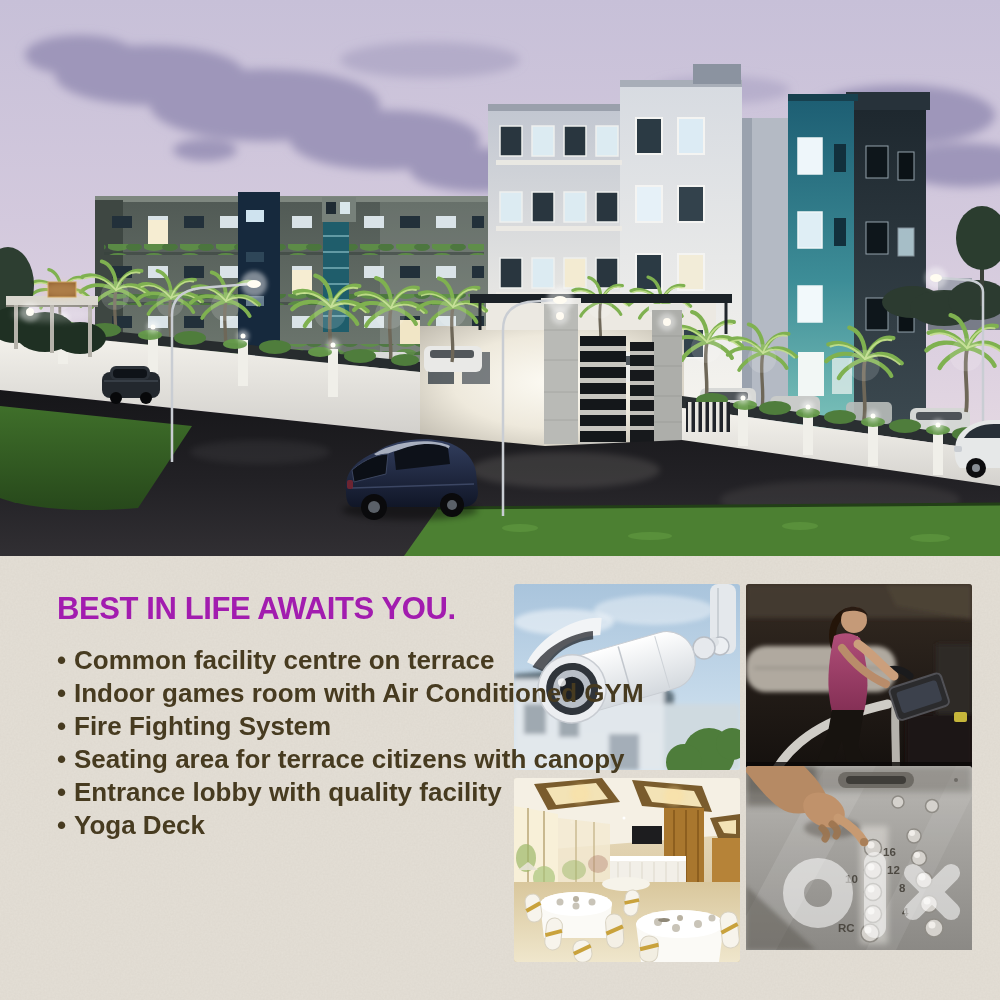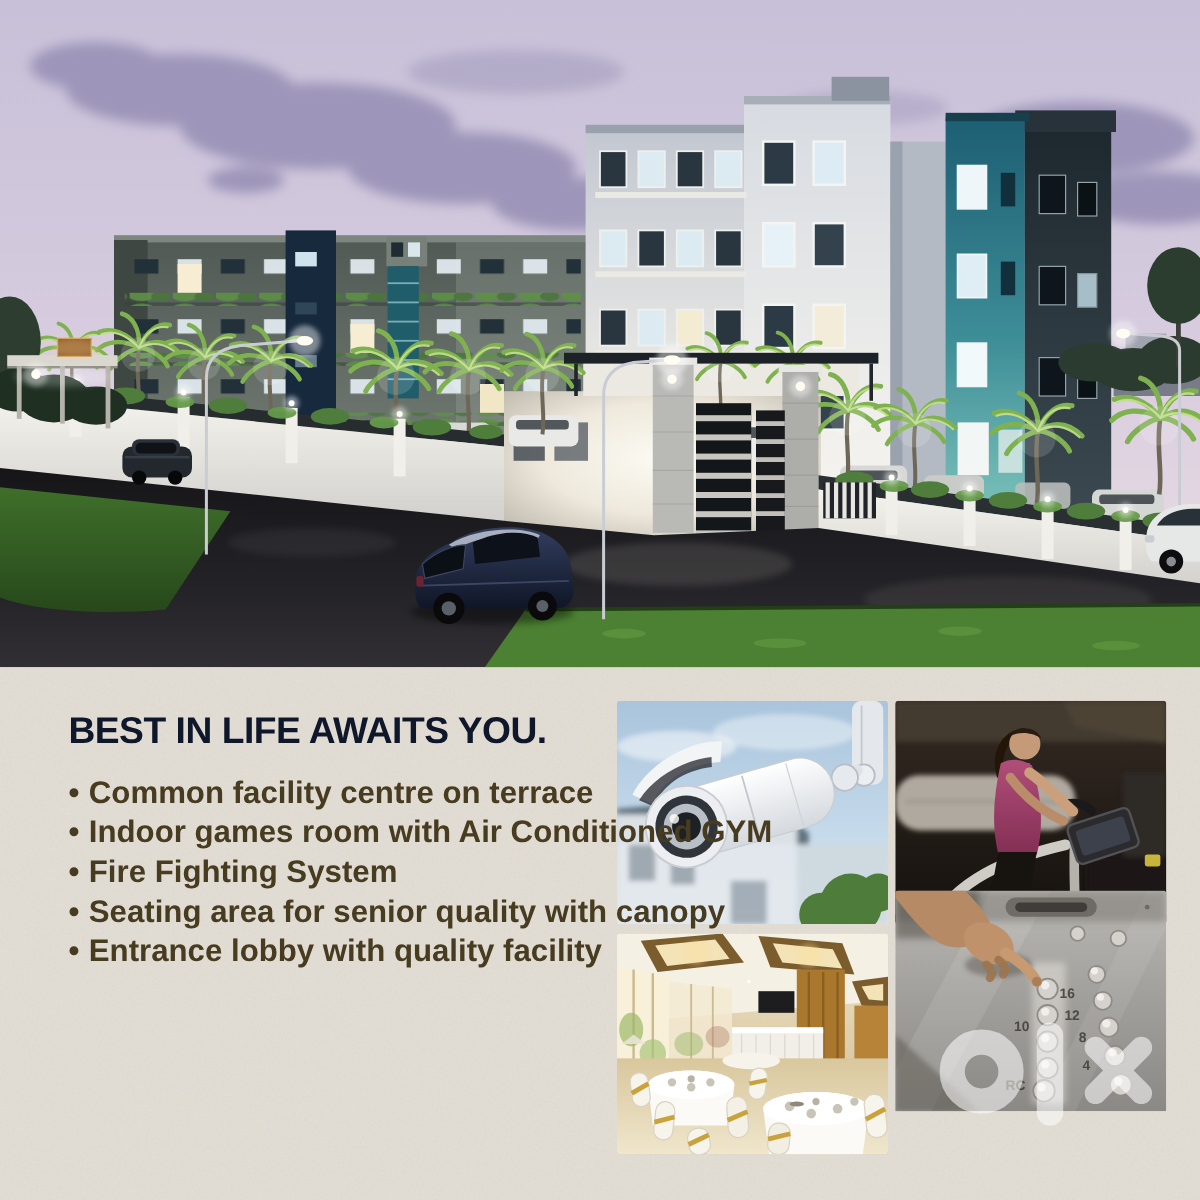--- a/index.html
+++ b/index.html
@@ -2,30 +2,30 @@
 <html><head>
 <meta charset="utf-8">
 <style>
   html,body{margin:0;padding:0}
   body{width:1000px;height:1000px;font-family:"Liberation Sans",sans-serif}
   .stage{position:relative;width:1000px;height:1000px;background:#e4dfd6;overflow:hidden}
   .hero{position:absolute;left:0;top:0;width:1000px;height:556px}
   .hero svg{display:block}
   .paper-noise{position:absolute;left:0;top:556px;z-index:0;pointer-events:none}
   .info{position:absolute;left:57px;top:591px;width:455px;z-index:2;color:#473b20}
-  .info h1{margin:0;font-size:31px;line-height:36px;font-weight:700;letter-spacing:-0.4px;color:#0f172a}
+  .info h1{margin:0;font-size:31px;line-height:36px;font-weight:700;letter-spacing:-0.4px;color:#a21caf}
   .info ul{list-style:none;margin:17px 0 0 0;padding:0}
   .info li{font-size:26px;font-weight:700;line-height:33px;padding-left:17px;position:relative;white-space:nowrap}
   .info li::before{content:"\2022";position:absolute;left:0;top:0}
   .photo{position:absolute;margin:0;overflow:hidden;z-index:1;border-radius:3px}
   .photo svg{display:block}
   .photo.cctv{left:514px;top:584px;width:226px;height:186px}
   .photo.gym{left:746px;top:584px;width:226px;height:186px}
   .photo.hall{left:514px;top:778px;width:226px;height:184px}
-  .photo.lift{left:746px;top:742px;width:226px;height:200px}
+  .photo.lift{left:746px;top:766px;width:226px;height:200px}
   .watermark{position:absolute;left:783px;top:852px;width:186px;height:88px;opacity:.55;z-index:3}
   .wm-o{position:absolute;left:0;top:6px;width:70px;height:70px;border:21px solid #fff;border-radius:50%;box-sizing:border-box}
   .wm-l{position:absolute;left:81px;top:0;width:22px;height:86px;background:#fff;border-radius:11px}
   .wm-x{position:absolute;left:117px;top:8px;width:64px;height:64px}
   .wm-x i{position:absolute;left:-4px;top:23px;width:72px;height:18px;background:#fff;border-radius:9px;display:block}
   .wm-x i.b1{transform:rotate(45deg)}
   .wm-x i.b2{transform:rotate(-45deg)}
   .fl{font-family:"Liberation Sans",sans-serif;font-size:11.5px;font-weight:700;fill:#45413a;opacity:.9}
 </style>
 </head>
@@ -505,22 +505,23 @@
       </filter>
     <rect width="1000" height="444" filter="url(#pn)"></rect>
   </svg>
 
   <div class="info">
     <h1>BEST IN LIFE AWAITS YOU.</h1>
     <ul>
       <li>Common facility centre on terrace</li>
       <li>Indoor games room with Air Conditioned GYM</li>
       <li>Fire Fighting System</li>
-      <li>Seating area for senior quality with canopy</li>
+      <li>Seating area for terrace citizens with canopy</li>
       <li>Entrance lobby with quality facility</li>
+      <li>Yoga Deck</li>
     </ul>
   </div>
 
   <figure class="photo cctv">
   <svg width="226" height="186" viewBox="0 0 226 186">
     <defs>
       <linearGradient id="cSky" x1="0" y1="0" x2="0" y2="1">
             <stop offset="0" stop-color="#a9c4dc"></stop>
             <stop offset="1" stop-color="#d8e8f4"></stop>
           </linearGradient>

